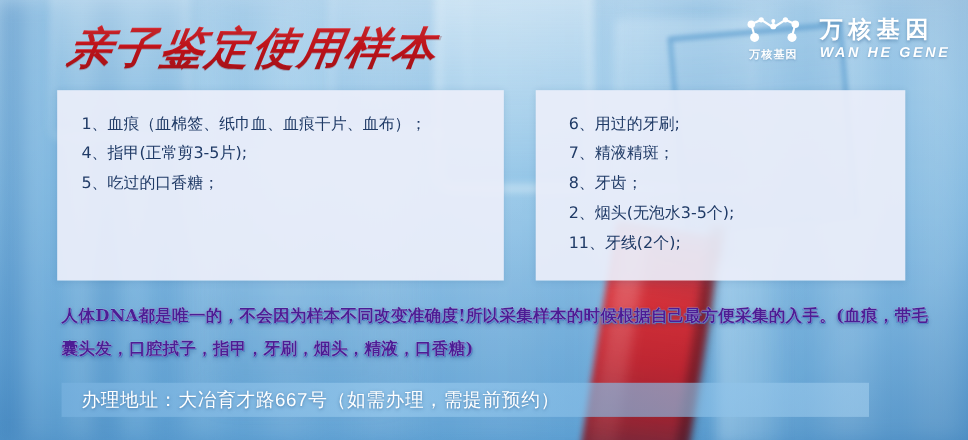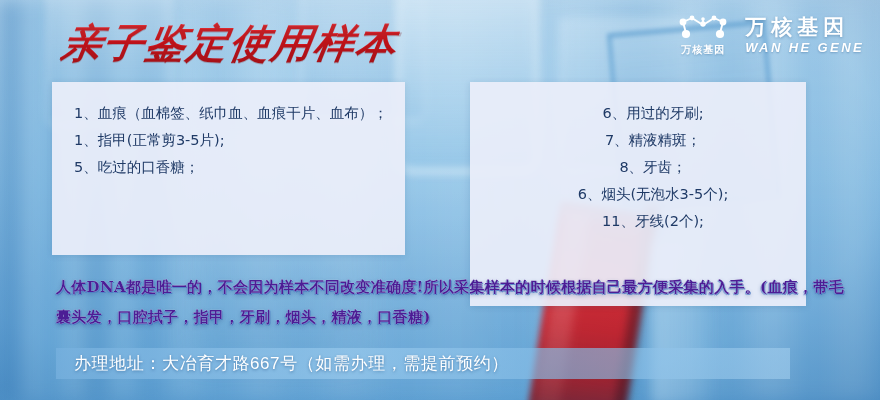--- a/index.html
+++ b/index.html
@@ -124,22 +124,22 @@
     font-size:13px;font-weight:bold;color:#ffffff;letter-spacing:2.4px;
     text-shadow:0 1px 2px rgba(28,78,128,.35);line-height:1.1;font-style:italic;
   }
 
   
   .panel{
     position:absolute;top:82px;
     background:rgba(235,238,250,.93);
     box-shadow:0 1px 6px rgba(30,80,130,.16);
   }
-  .panel.left{left:52px;width:353px;height:173px;}
-  .panel.right{left:470px;width:336px;height:224px;text-align:center;}
+  .panel.left{left:52px;width:406px;height:173px;}
+  .panel.right{left:487px;width:336px;height:173px;}
   .panel ol{margin:0;padding:0;list-style:none;}
   .panel li{
     font-family:"DejaVu Sans","Liberation Sans",sans-serif;
     font-size:14.5px;color:#1f3a66;line-height:1;white-space:nowrap;
   }
   .panel.left ol{padding:24px 0 0 22px;}
   .panel.left li{margin-bottom:12.5px;}
   .panel.right ol{padding:24px 0 0 30px;}
   .panel.right li{margin-bottom:12.5px;}
 
@@ -223,31 +223,31 @@
     </div>
     <div class="brand-text">
       <span class="brand-cn">万核基因</span>
       <span class="brand-en">WAN HE GENE</span>
     </div>
   </div>
 
   <div class="panel left">
     <ol>
       <li>1、血痕（血棉签、纸巾血、血痕干片、血布）；</li>
-      <li>1、指甲(正常剪3-5片);</li>
+      <li>4、指甲(正常剪3-5片);</li>
       <li>5、吃过的口香糖；</li>
     </ol>
   </div>
 
   <div class="panel right">
     <ol>
       <li>6、用过的牙刷;</li>
       <li>7、精液精斑；</li>
       <li>8、牙齿；</li>
-      <li>6、烟头(无泡水3-5个);</li>
+      <li>2、烟头(无泡水3-5个);</li>
       <li>11、牙线(2个);</li>
     </ol>
   </div>
 
   <div class="note">人体DNA都是唯一的，不会因为样本不同改变准确度!所以采集样本的时候根据自己最方便采集的入手。(血痕，带毛囊头发，口腔拭子，指甲，牙刷，烟头，精液，口香糖)</div>
 
   <div class="addr-band"></div>
   <div class="addr-text">办理地址：大冶育才路667号（如需办理，需提前预约）</div>
 
 </div>

